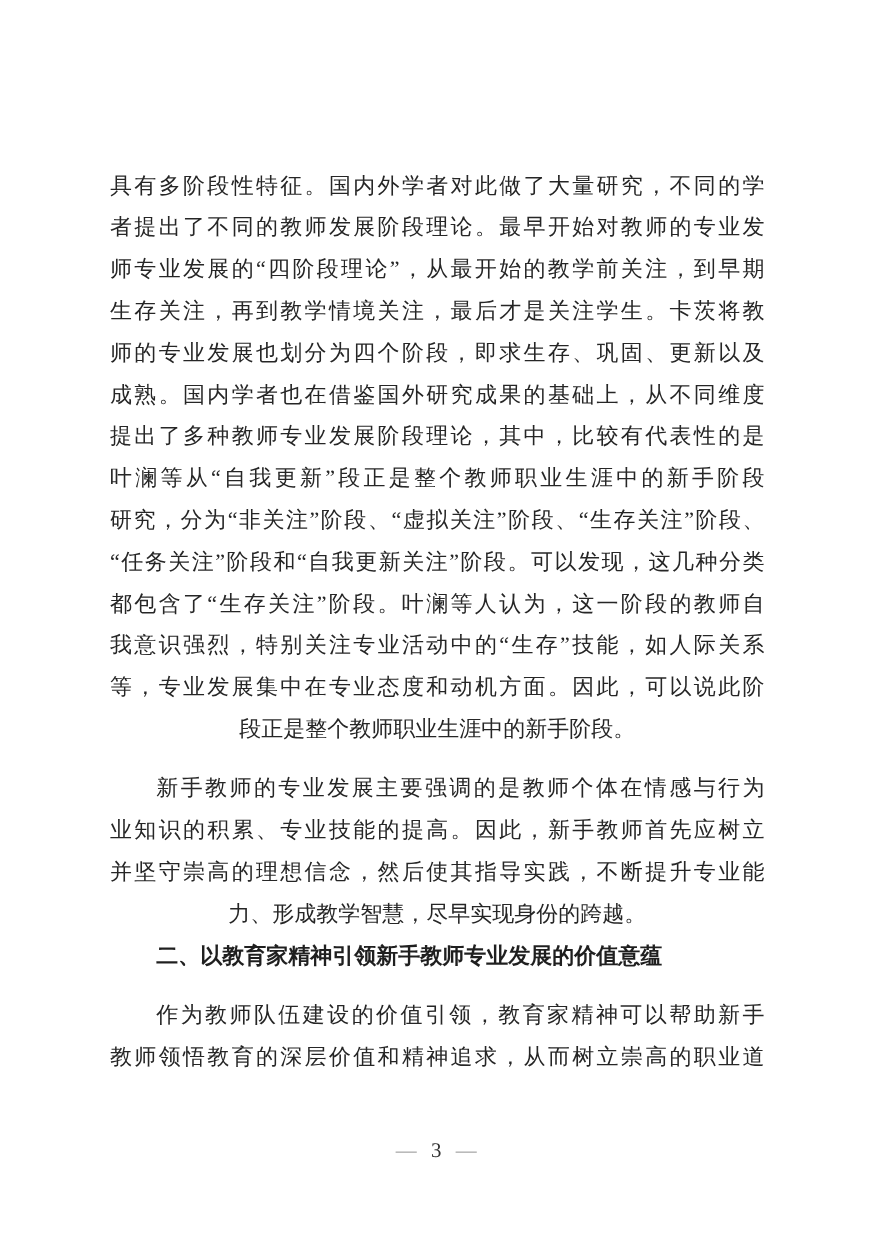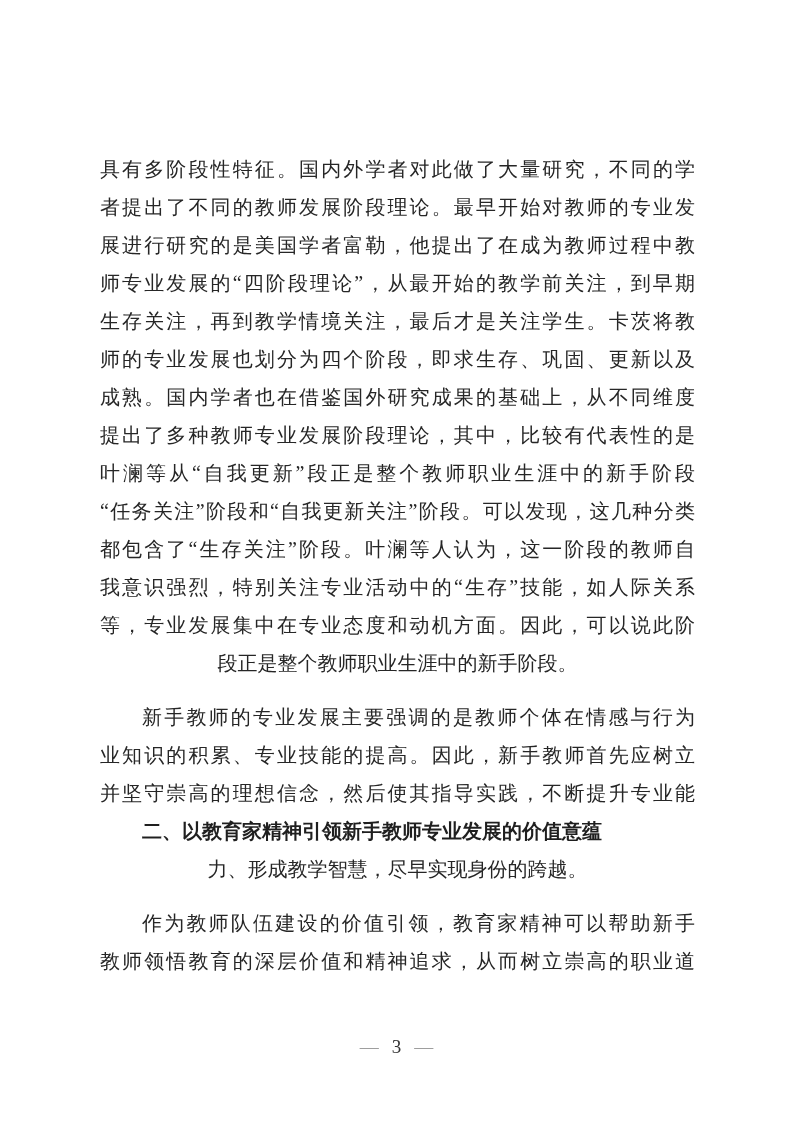--- a/index.html
+++ b/index.html
@@ -65,36 +65,36 @@
     margin: 0 13px;
   }
 </style>
 </head>
 <body>
 
 <div class="page">
   <div class="content" id="doc-lines">
       <div class="line justify">具有多阶段性特征。国内外学者对此做了大量研究，不同的学</div>
       <div class="line justify">者提出了不同的教师发展阶段理论。最早开始对教师的专业发</div>
-      <div class="line justify">展进行研究的是美国学者富勒，他提出了在成为教师过程中教</div>
       <div class="line justify">师专业发展的“四阶段理论”，从最开始的教学前关注，到早期</div>
       <div class="line justify">生存关注，再到教学情境关注，最后才是关注学生。卡茨将教</div>
       <div class="line justify">师的专业发展也划分为四个阶段，即求生存、巩固、更新以及</div>
       <div class="line justify">成熟。国内学者也在借鉴国外研究成果的基础上，从不同维度</div>
       <div class="line justify">提出了多种教师专业发展阶段理论，其中，比较有代表性的是</div>
       <div class="line justify">叶澜等从“自我更新”段正是整个教师职业生涯中的新手阶段</div>
+      <div class="line justify">研究，分为“非关注”阶段、“虚拟关注”阶段、“生存关注”阶段、</div>
       <div class="line justify">“任务关注”阶段和“自我更新关注”阶段。可以发现，这几种分类</div>
       <div class="line justify">都包含了“生存关注”阶段。叶澜等人认为，这一阶段的教师自</div>
       <div class="line justify">我意识强烈，特别关注专业活动中的“生存”技能，如人际关系</div>
       <div class="line justify">等，专业发展集中在专业态度和动机方面。因此，可以说此阶</div>
       <div class="line end">段正是整个教师职业生涯中的新手阶段。</div>
       <div class="line indent-justify">新手教师的专业发展主要强调的是教师个体在情感与行为</div>
       <div class="line justify">业知识的积累、专业技能的提高。因此，新手教师首先应树立</div>
       <div class="line justify">并坚守崇高的理想信念，然后使其指导实践，不断提升专业能</div>
+      <div class="line end">力、形成教学智慧，尽早实现身份的跨越。</div>
       <div class="line heading">二、以教育家精神引领新手教师专业发展的价值意蕴</div>
-      <div class="line end">力、形成教学智慧，尽早实现身份的跨越。</div>
       <div class="line indent-justify">作为教师队伍建设的价值引领，教育家精神可以帮助新手</div>
       <div class="line justify">教师领悟教育的深层价值和精神追求，从而树立崇高的职业道</div>
     </div>
   <div class="footer">
     <span class="dash">—</span><span class="num">3</span><span class="dash">—</span>
   </div>
 </div>
 
 </body></html>

